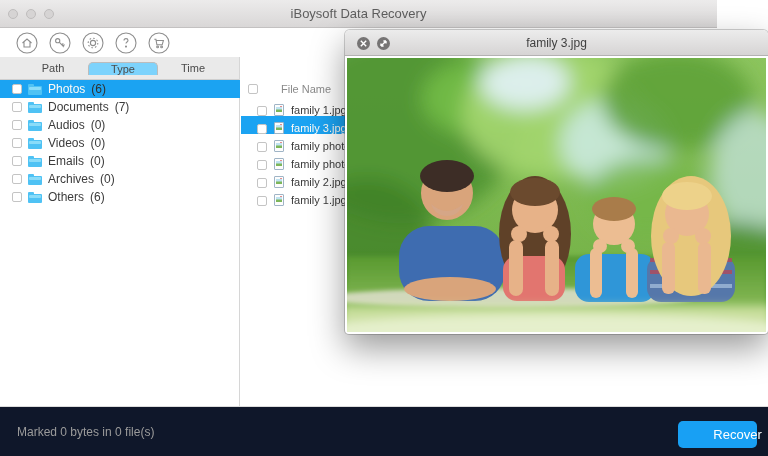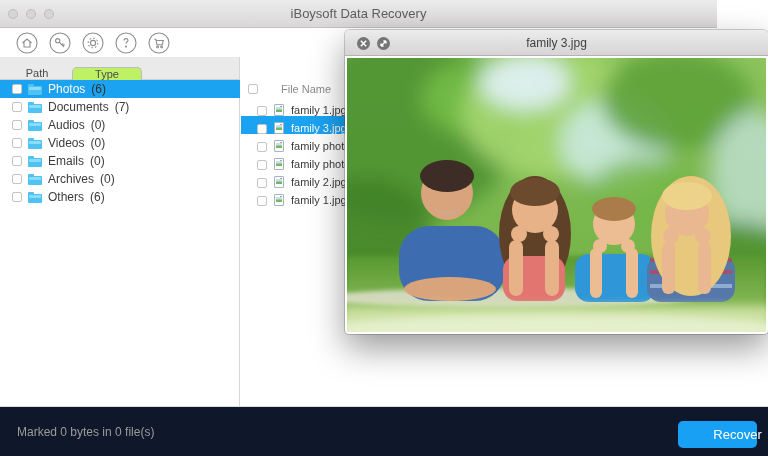--- a/index.html
+++ b/index.html
@@ -18,24 +18,24 @@
   
   .toolbar { position:absolute; left:0; top:28px; width:768px; height:29px; background:#fff;
     display:flex; align-items:center; padding-left:16px; gap:11px; }
   .tool-icon { width:22px; height:22px; display:block; cursor:pointer; }
   .tool-icon svg { display:block; }
 
   
   .sidebar { position:absolute; left:0; top:57px; width:240px; height:349px; background:#fff;
     border-right:1px solid #d6d6d6; }
   .tabbar { position:relative; height:23px; background:#eaeaea; border-bottom:1px solid #cfcfcf;
-    display:flex; align-items:flex-end; padding-left:2px; }
+    display:flex; align-items:center; padding-left:18px; }
   .tab { width:70px; display:flex; align-items:center; justify-content:center;
     font-size:11px; color:#4a4a4a; cursor:pointer; position:relative; }
-  .tab.active { background:#bef264; border:1px solid #bcbcbc; border-bottom:none;
+  .tab.active { background:#7dd3fc; border:1px solid #bcbcbc; border-bottom:none;
     border-radius:5px 5px 0 0; margin-bottom:-1px; z-index:2; }
   .cat-list { position:absolute; left:0; top:23px; width:240px; }
   .cat-row { height:18px; display:flex; align-items:center; padding-left:12px; gap:6px; cursor:pointer; }
   .cat-row .label { font-size:12px; color:#3b3b3b;text-align:center; }
   .cat-row .count { font-size:12px; color:#3b3b3b; }
   .cat-row.selected { background:#1ba3f2; }
   .cat-row.selected .label { color:#fdfaf5; }
   .cat-row.selected .count { color:#30302e; }
 
   .checkbox { width:10px; height:10px; background:#fff; border:1px solid #c4c4c4; border-radius:2px; flex:0 0 auto; cursor:pointer; }
@@ -132,20 +132,23 @@
     </span>
   </div>
 
   <div class="sidebar">
     <div class="tabbar" id="tabbar">
         <div class="tab">
           <span class="tab-label">Path</span>
         </div>
         <div class="tab active">
           <span class="tab-label">Type</span>
+        </div>
+        <div class="tab">
+          <span class="tab-label">Time</span>
         </div>
       </div>
     <div class="cat-list" id="cat-list">
         <div class="cat-row selected">
     <span class="checkbox"></span>
     <span class="folder-icon">
       <span class="tabb"></span>
             <span class="back"></span>
             <span class="shine"></span>
     </span>

